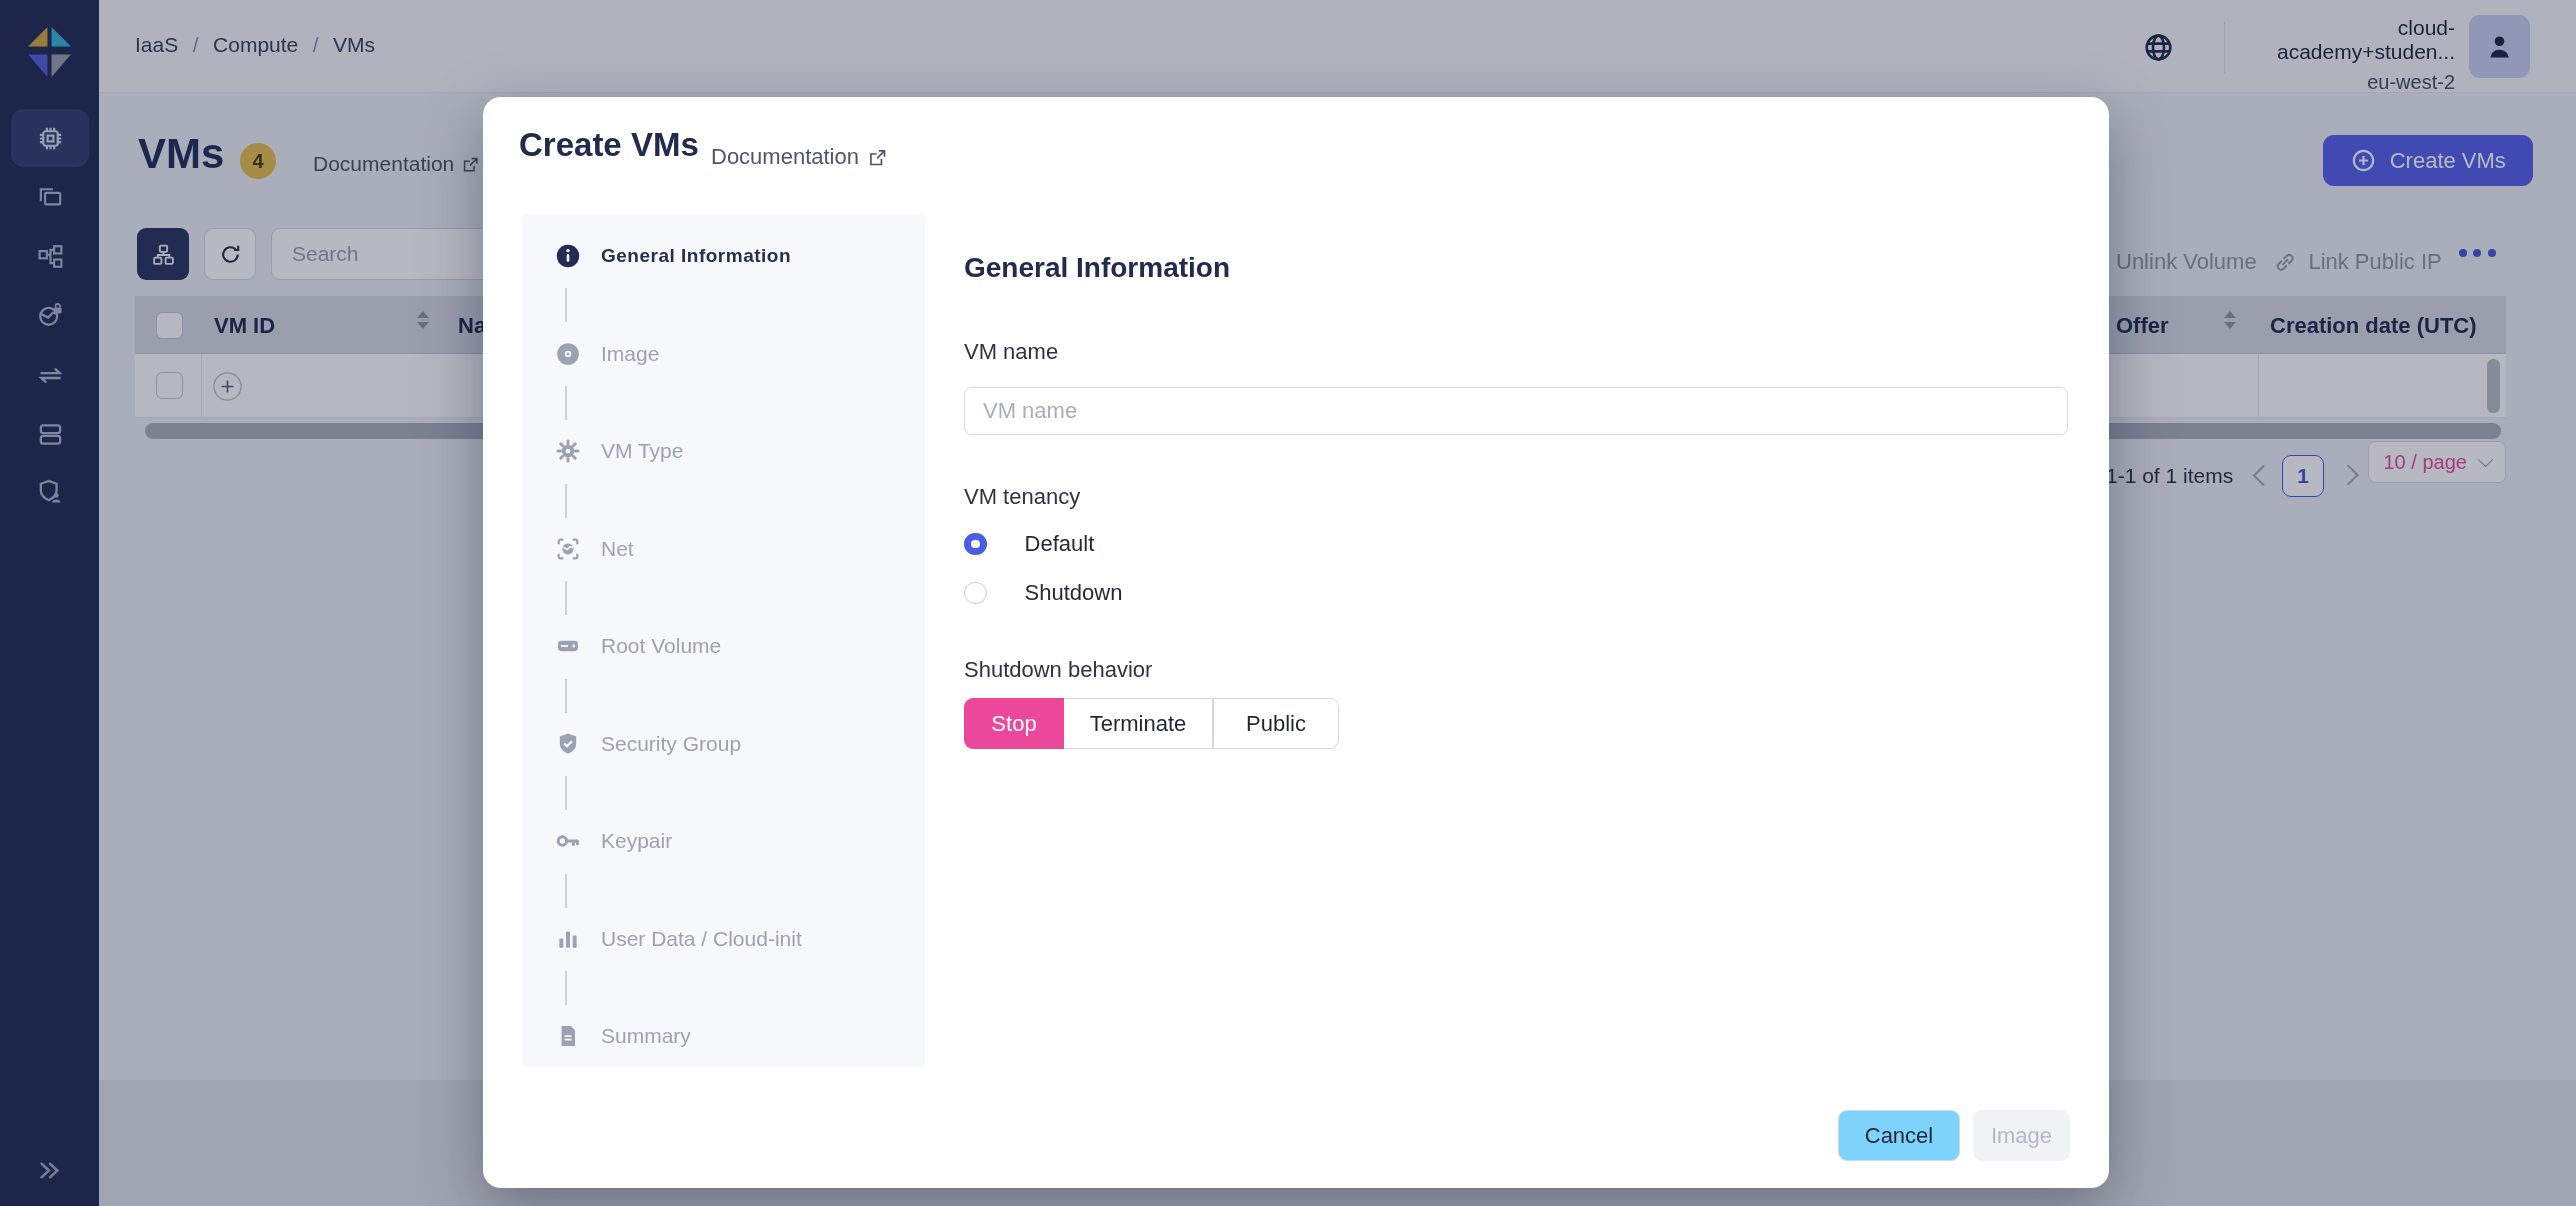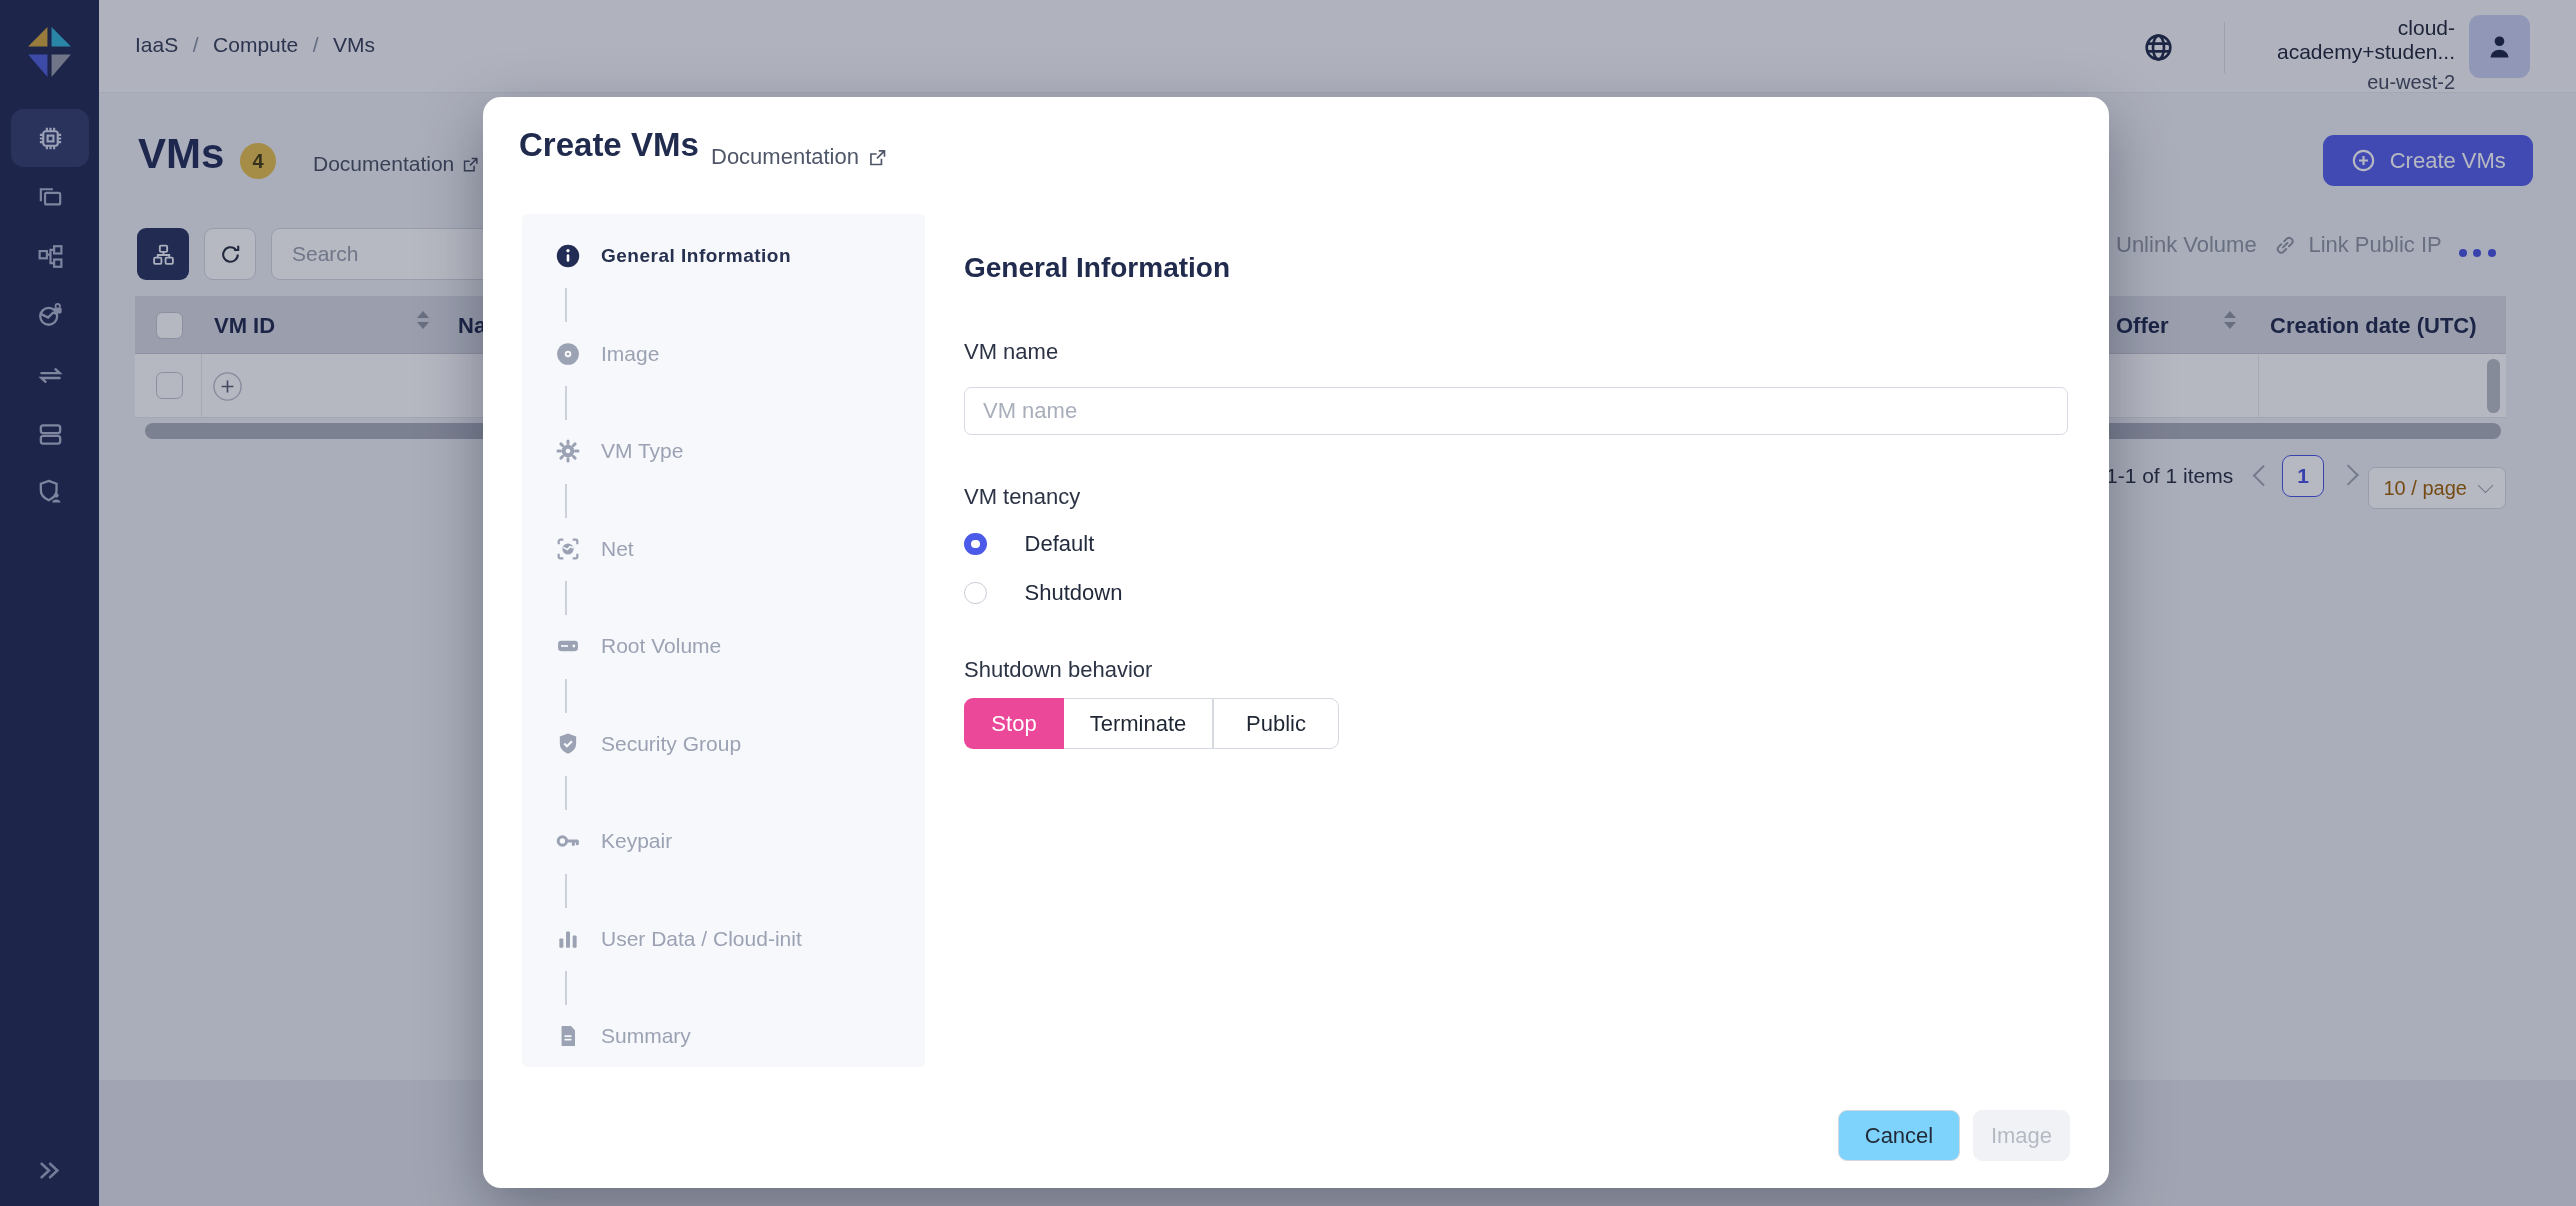--- a/index.html
+++ b/index.html
@@ -41,21 +41,21 @@
   .create-btn svg{width:27px;height:27px;}
   .tool-btn-dark{left:137px;top:228px;width:52px;height:52px;border-radius:9px;background:#2a3560;
     display:flex;align-items:center;justify-content:center;color:#eef0f8;}
   .tool-btn-light{left:204px;top:228px;width:52px;height:52px;border-radius:9px;background:#fff;border:0.9px solid #d3d6df;
     box-sizing:border-box;display:flex;align-items:center;justify-content:center;color:#2a3142;}
   .tool-btn-dark svg,.tool-btn-light svg{width:25px;height:25px;}
   .search-box{left:271px;top:228px;width:596px;height:52px;border-radius:9px;border:0.9px solid #d3d6df;background:#fff;
     box-sizing:border-box;font-size:21px;color:#3a4152;padding:0 20px;outline:none;font-family:"Liberation Sans",sans-serif;}
   .search-box::placeholder{color:#9aa1ad;}
 
-  .act-link{top:232px;font-size:22px;color:#8f95a3;display:flex;align-items:center;gap:11px;}
+  .act-link{top:249px;font-size:22px;color:#8f95a3;display:flex;align-items:center;gap:11px;}
   .act-link svg{width:24.4px;height:24.4px;}
   .more-dots{left:2459px;top:249px;display:flex;gap:6.3px;}
   .more-dots i{width:8.1px;height:8.1px;border-radius:50%;background:#4a55e0;}
 
   
   .thead{left:135px;top:296px;width:2371px;height:58px;background:#d6d9e1;border-bottom:0.9px solid #c4c8d2;box-sizing:border-box;}
   .th{font-size:22px;font-weight:bold;color:#222c4e;top:313px;}
   .checkbox{width:27px;height:27px;border-radius:6.3px;border:0.9px solid #c0c4cf;background:#fdfdfe;box-sizing:border-box;}
   .sort{display:flex;flex-direction:column;gap:3.6px;}
   .sort i{width:0;height:0;border-left:6.3px solid transparent;border-right:6.3px solid transparent;}
@@ -69,22 +69,22 @@
 
   
   .pg-summary{left:2106px;top:464px;font-size:21px;color:#2a3142;}
   .chev{width:12.6px;height:12.6px;border-left:2.7px solid #a0a6b2;border-bottom:2.7px solid #a0a6b2;}
   .chev.left{transform:rotate(45deg);}
   .chev.right{transform:rotate(225deg);}
   .pg-prev{left:2256px;top:468px;}
   .pg-next{left:2341px;top:468px;}
   .pg-page{left:2282px;top:455px;width:42px;height:42px;border:1.8px solid #4a55e0;border-radius:9px;background:#fff;
     box-sizing:border-box;display:flex;align-items:center;justify-content:center;font-size:21px;font-weight:bold;color:#4a55e0;}
-  .pg-size{left:2368px;top:467px;width:138px;height:42px;border:0.9px solid #d3d6df;border-radius:7.2px;background:#fff;
-    box-sizing:border-box;display:flex;align-items:center;justify-content:space-between;padding:0 14.5px;font-size:20px;color:#a16207;}
+  .pg-size{left:2368px;top:441px;width:138px;height:42px;border:0.9px solid #d3d6df;border-radius:7.2px;background:#fff;
+    box-sizing:border-box;display:flex;align-items:center;justify-content:space-between;padding:0 14.5px;font-size:20px;color:#ec4899;}
   .pg-size .chev{width:10px;height:10px;border-width:1.8px;border-color:#9aa1ad;transform:rotate(-45deg);margin-top:-5.4px;}
 
   
   .overlay{left:0;top:0;width:2576px;height:1207px;background:rgba(16,22,52,0.30);}
   .modal{left:483px;top:97px;width:1626px;height:1091px;background:#fff;border-radius:18px;
     box-shadow:0 22px 63px rgba(10,14,35,.35);}
   .m-title{left:36px;top:29px;font-size:33px;font-weight:bold;color:#212b4e;}
   .m-doc{left:228px;top:47px;display:flex;align-items:center;gap:8.1px;font-size:22px;color:#4e5668;}
   .m-doc svg{width:21px;height:21px;}
   .stepper{left:39px;top:117px;width:403px;height:853px;background:#f7f8fb;border-radius:5.4px;}

